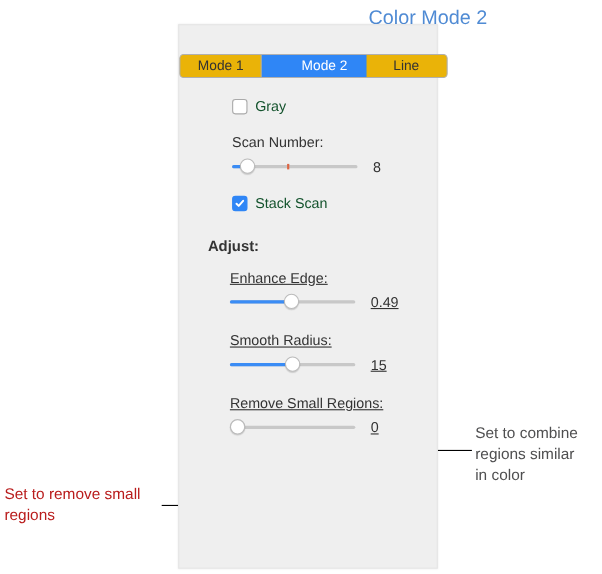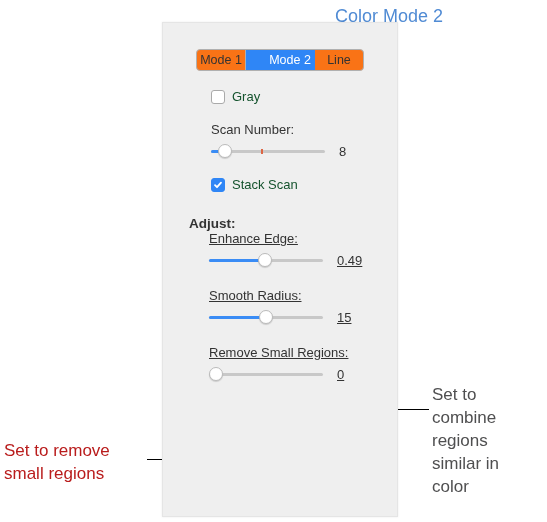--- a/index.html
+++ b/index.html
@@ -8,47 +8,47 @@
     height: 522px;
     font-family: -apple-system, "Helvetica Neue", Arial, sans-serif;
     font-size: 13px;
     background: #fff;
     color: #333;
     position: relative;
   }
   .callout {
     position: absolute;
     font-family: "Century Gothic", "Futura", sans-serif;
-    font-size: 17px;
+    font-size: 14px;
     color: #508bd4;
     line-height: 1.35;
   }
   .callout-mode2 { top: 4px; left: 335px; font-size: 18px; text-shadow: 0 0 1px #fff; }
   .callout-remove { top: 440px; left: 4px; text-align: left; width: 145px; color:#b91c1c;}
   .callout-combine { top: 384px; left: 432px; width: 105px; color:#4f4f50;}
   .lead-line { position: absolute; background: #000; }
   .panel {
     position: absolute;
     top: 22px;
     left: 162px;
     width: 236px;
     height: 495px;
     background: #efefef;
     border: 1px solid #e5e5e5;
     box-shadow: 0 0 2px rgba(0,0,0,0.08);
   }
   .seg {
     display: flex;
     margin: 26px auto 0;
-    width: 168px;
+    width: 244px;
     height: 22px;
     border: 1px solid #b0b0b0;
     border-radius: 4px;
     overflow: hidden;
-    background: #f97316;
+    background: #eab308;
     font-size: 12.5px;
   }
   .seg-item {
     flex: 1;
     text-align: center;
     line-height: 20px;
     border-right: 1px solid #b0b0b0;
     cursor: pointer;
   }
   .seg-item:last-child { border-right: none; }
@@ -96,20 +96,21 @@
   .tick {
     position: absolute; top: 6px;
     width: 2px; height: 5px;
     background: #d64;
   }
   .val { font-size: 13px; width: 38px; text-align:left; color:#333;}
   .adjust-head {
     font-weight: bold;
     font-size: 13.5px;
     padding: 6px 0 0 18px;
+    margin-bottom: 14px;
   }
   .adjust { padding: 0 0 0 8px; }
   .slider-row2 { margin: 0 0 20px 38px; text-decoration: underline; }
 </style>
 </head>
 <body>
 
 <div class="callout callout-mode2">Color Mode 2</div>
 <div class="lead-line" style="top:25px;left:296px;width:1px;height:22px;"></div>
 <div class="lead-line" style="top:25px;left:296px;width:35px;height:1px;"></div>

